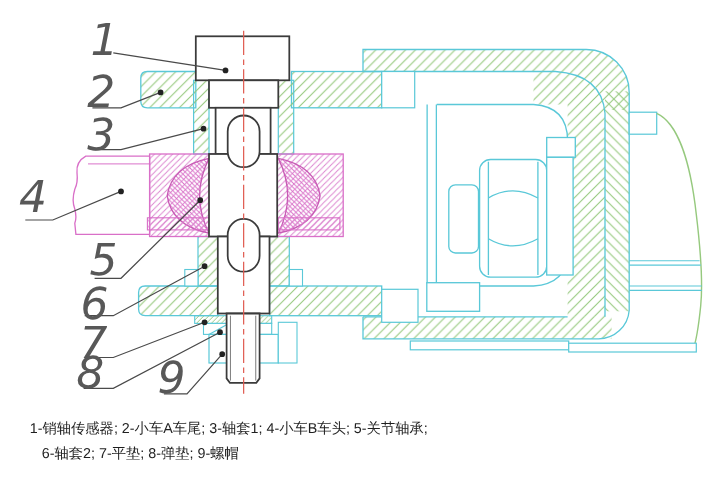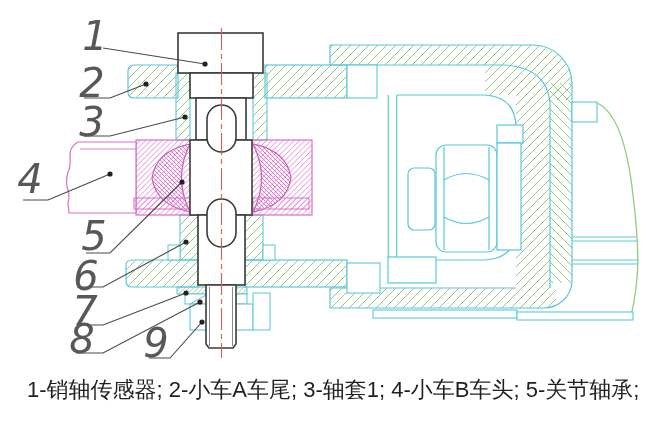--- a/index.html
+++ b/index.html
@@ -1,19 +1,19 @@
 <!DOCTYPE html>
 <html><head>
 <meta charset="utf-8">
 <style>
   html,body{margin:0;padding:0;background:#fff;}
   .stage{position:relative;width:660px;height:447px;background:#ffffff;overflow:hidden;
          font-family:"Liberation Sans","DejaVu Sans",sans-serif;}
   .stage svg{position:absolute;left:0;top:0;}
-  .caption{position:absolute;color:#1f1f1f;font-size:22px;line-height:22px;
+  .caption{position:absolute;color:#1f1f1f;font-size:13px;line-height:22px;
            font-family:"Liberation Sans","DejaVu Sans",sans-serif;white-space:nowrap;}
   .cap1{left:27px;top:379px;}
   .cap2{left:38px;top:401px;}
   .callout-num{font-family:"DejaVu Sans",sans-serif;font-style:italic;font-size:40px;fill:#585858;}
 </style>
 </head>
 <body>
 
 <div class="stage">
 <svg width="660" height="447" viewBox="0 0 660 447">
@@ -177,13 +177,14 @@
     <text class="callout-num" x="30" y="193">4</text>
     <text class="callout-num" x="94" y="250">5</text>
     <text class="callout-num" x="86" y="290">6</text>
     <text class="callout-num" x="85" y="325">7</text>
     <text class="callout-num" x="82" y="353">8</text>
     <text class="callout-num" x="156" y="357">9</text>
   </g>
 </svg>
 
   <div class="caption cap1">1-销轴传感器; 2-小车A车尾; 3-轴套1; 4-小车B车头; 5-关节轴承;</div>
+  <div class="caption cap2">6-轴套2; 7-平垫; 8-弹垫; 9-螺帽</div>
 </div>
 
 </body></html>

